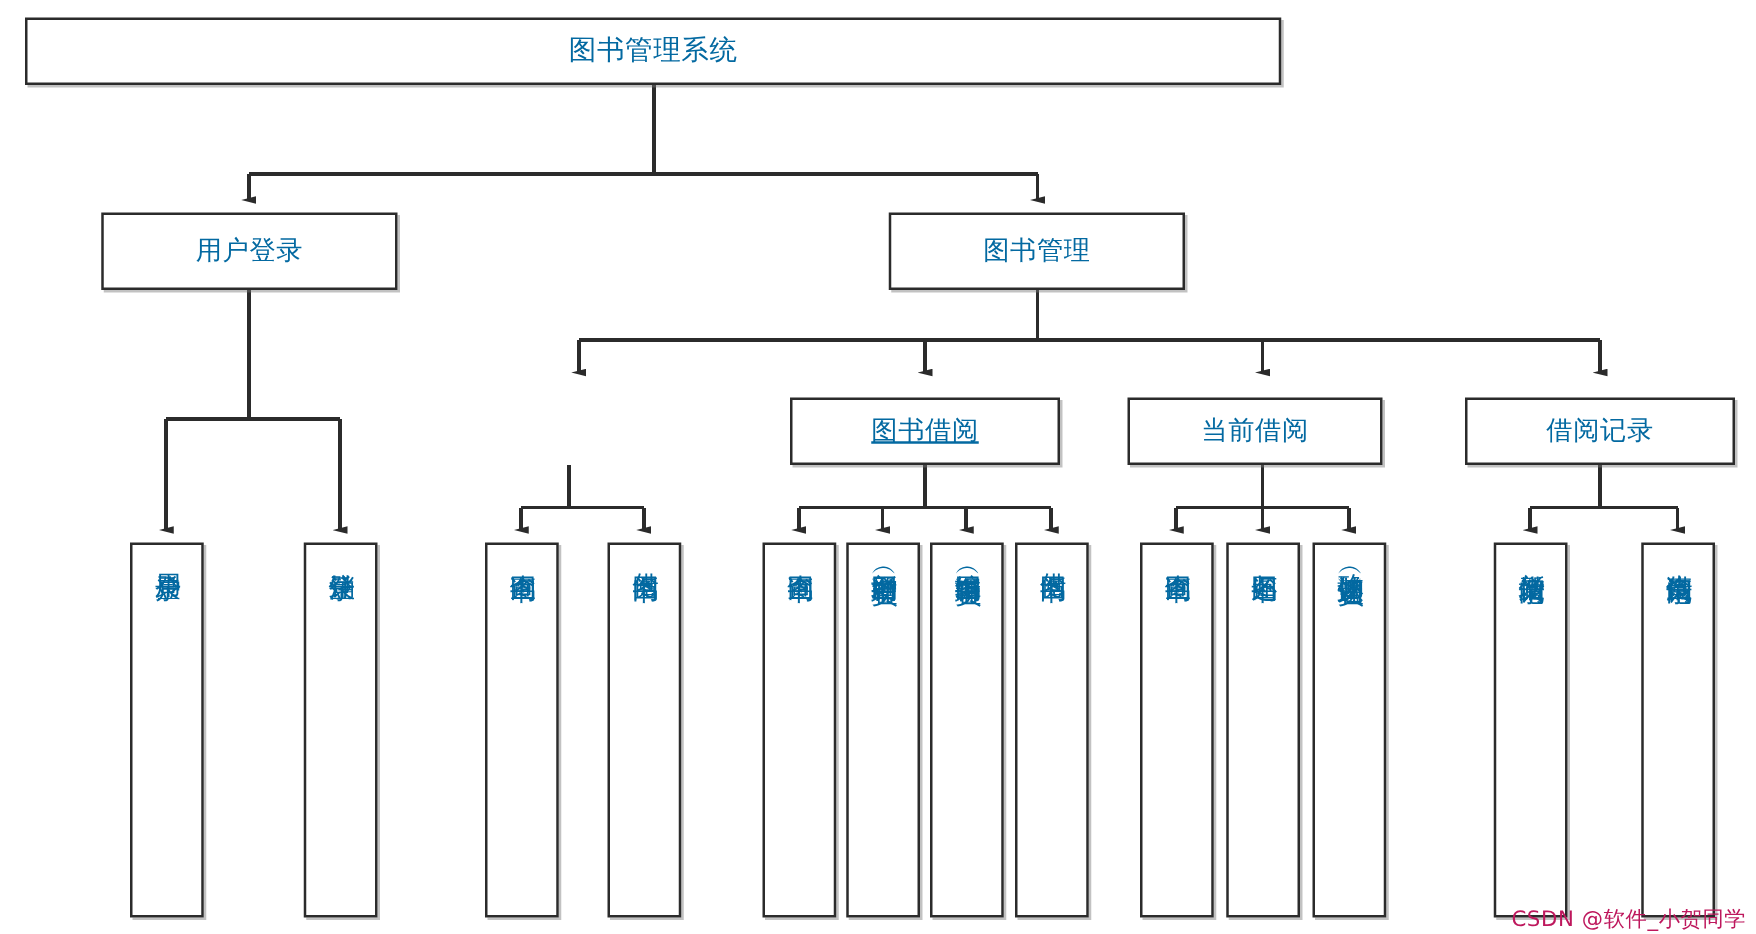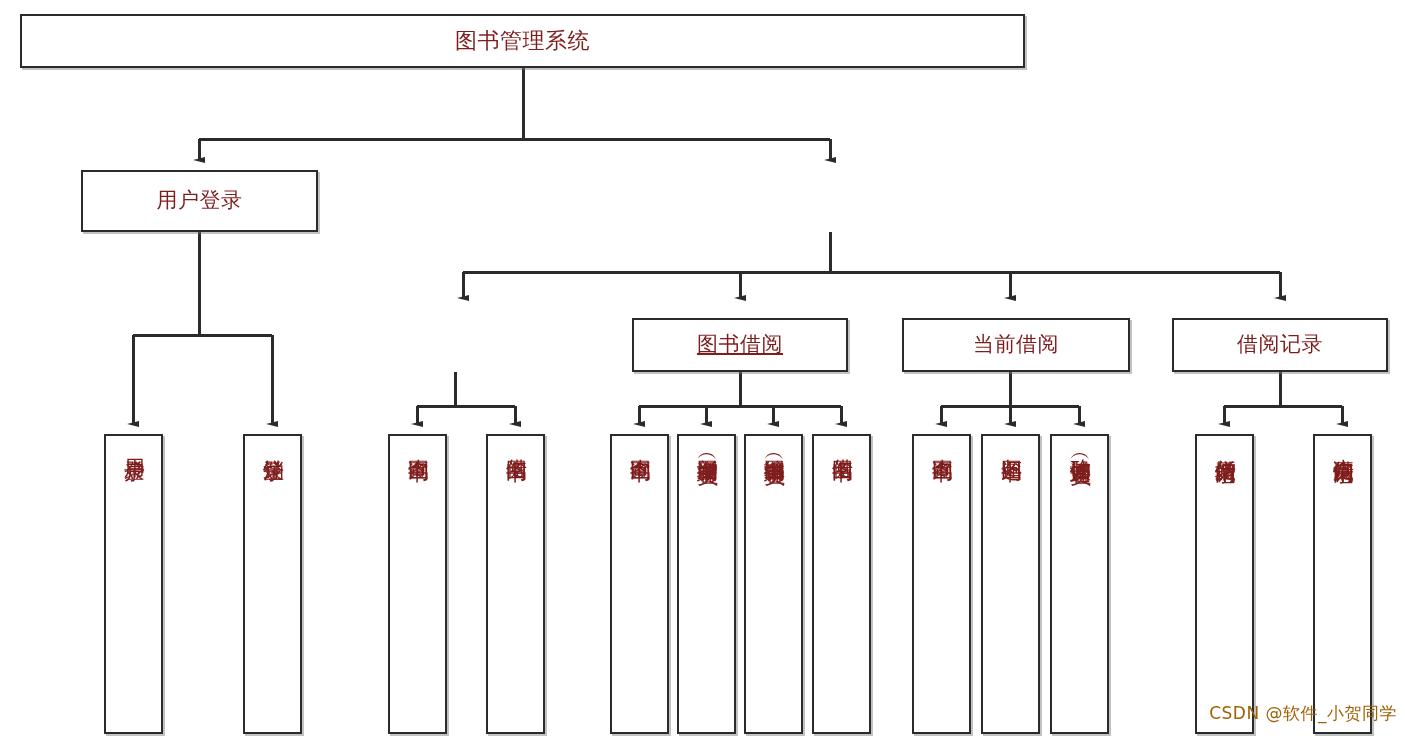--- a/index.html
+++ b/index.html
@@ -28,21 +28,21 @@
   }
   .node {
     position: absolute;
     box-sizing: border-box;
     background: #ffffff;
     border: 2px solid #2b2b2b;
     box-shadow: 2px 2px 0 0 rgba(120,120,120,0.45);
     display: flex;
     align-items: center;
     justify-content: center;
-    color: #7f1d1d;
+    color: #0369a1;
     z-index: 2;
   }
   .node .node-label {
     display: block;
     text-align: center;
     line-height: 1.12;
     letter-spacing: 0.5px;
   }
   
   .node.horiz .node-label {
@@ -64,23 +64,23 @@
     text-orientation: upright;
     font-size: 21px;
     line-height: 1.04;
     letter-spacing: 1px;
     white-space: nowrap;
   }
   
   #watermark {
     position: absolute;
     right: 8px;
-    bottom: 22px;
+    bottom: 0;
     font-size: 17px;
-    color: #a16207;
+    color: #be185d;
     letter-spacing: 0.5px;
     z-index: 3;
     user-select: none;
   }
 </style>
 </head>
 <body>
 
 <div id="diagram-root">
 
@@ -135,27 +135,30 @@
   </svg>
 
   <div class="node horiz root" style="left:20px; top:14px; width:1005px; height:54px;">
     <span class="node-label">图书管理系统</span>
   </div>
 
   <div class="node horiz" style="left:81px; top:170px; width:237px; height:62px;">
     <span class="node-label">用户登录</span>
   </div>
 
+  <div class="node horiz" style="left:711px; top:170px; width:237px; height:62px;">
+    <span class="node-label">图书管理</span>
+  </div>
 
 
   <div class="node horiz" style="left:632px; top:318px; width:216px; height:54px;text-decoration:underline;">
     <span class="node-label">图书借阅</span>
   </div>
 
-  <div class="node horiz" style="left:902px; top:318px; width:228px; height:54px;">
+  <div class="node horiz" style="left:902px; top:318px; width:204px; height:54px;">
     <span class="node-label">当前借阅</span>
   </div>
 
   <div class="node horiz" style="left:1172px; top:318px; width:216px; height:54px;align-items:center;">
     <span class="node-label">借阅记录</span>
   </div>
 
   <div class="node vert" style="left:104px; top:434px; width:59px; height:300px;">
     <span class="node-label">用户登录</span>
   </div>

